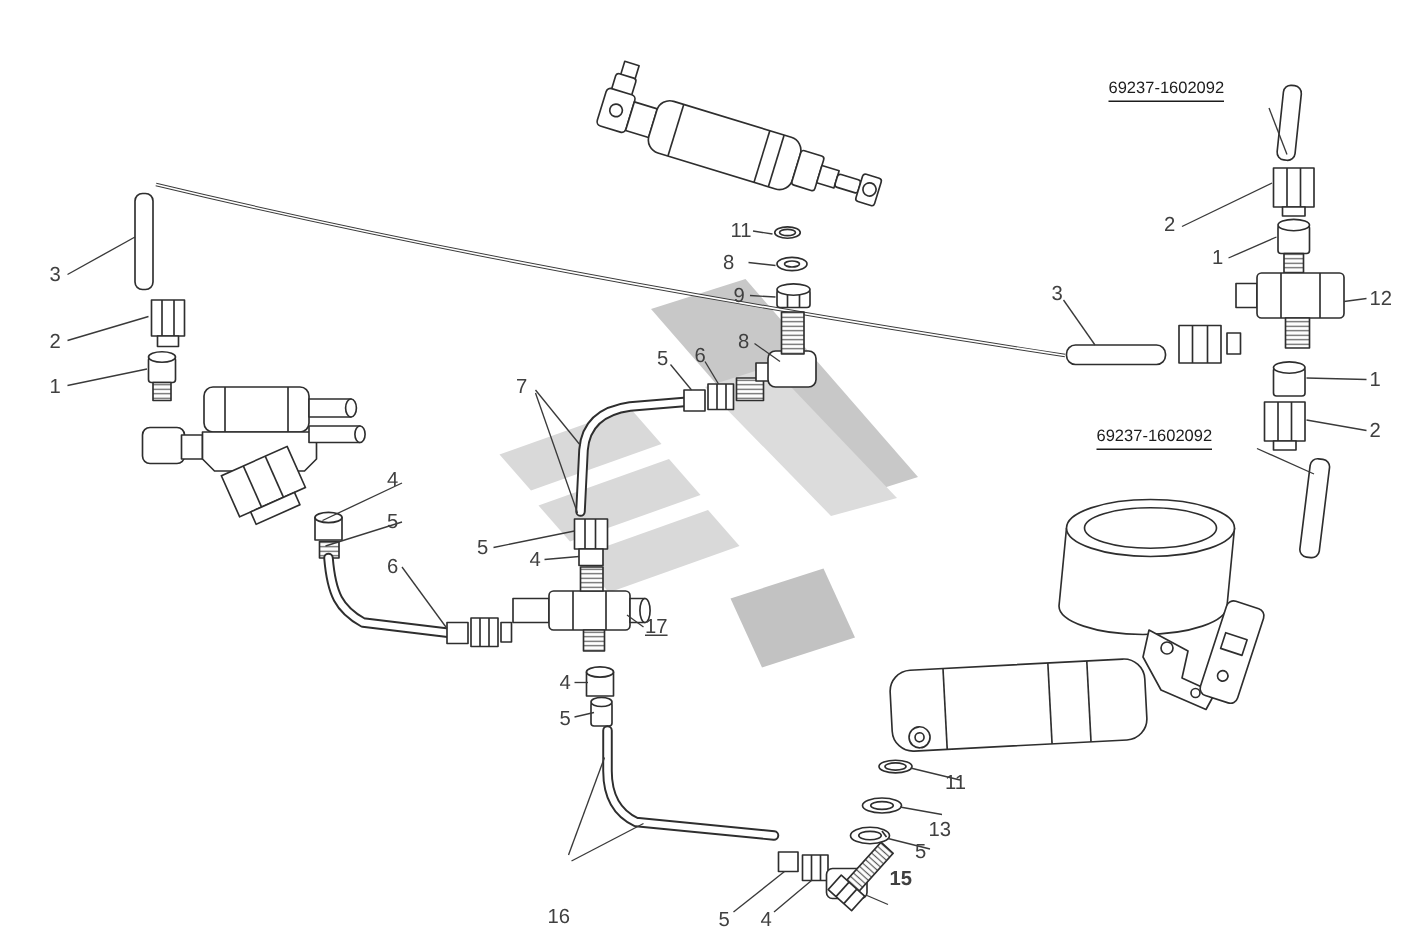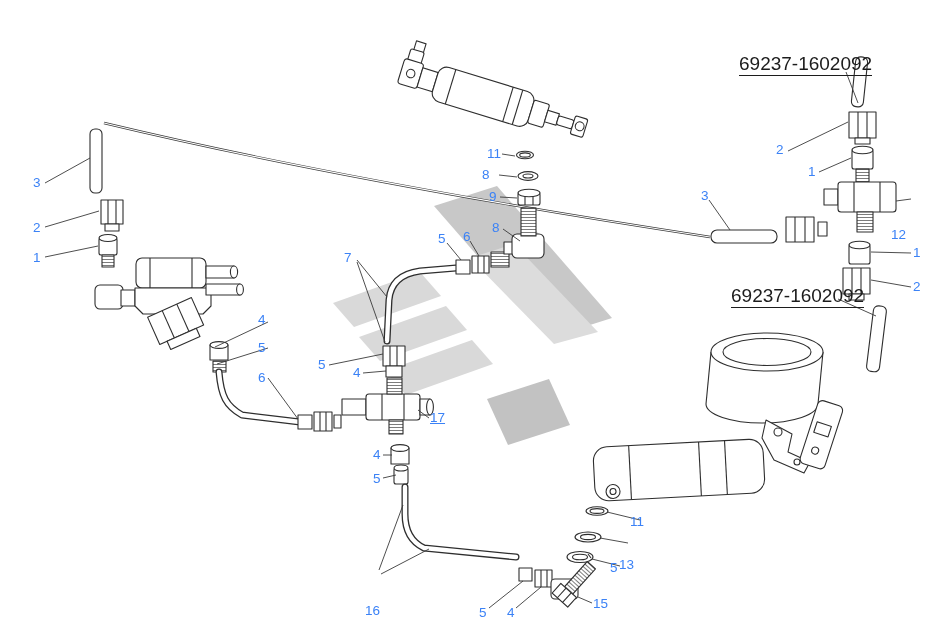--- a/index.html
+++ b/index.html
@@ -2,25 +2,25 @@
 <html><head>
 <meta charset="utf-8">
 <style>
   html,body{margin:0;padding:0;background:#ffffff;}
   .stage{
     position:relative;width:935px;height:634px;background:#ffffff;
     font-family:"Liberation Sans",sans-serif;overflow:hidden;
   }
   .stage svg{position:absolute;left:0;top:0;}
   .callout{
-    position:absolute;font-size:13.5px;line-height:1;color:#3b82f6;
+    position:absolute;font-size:13.5px;line-height:1;color:#404040;
     user-select:none;white-space:nowrap;
   }
   .part-link{
-    position:absolute;font-size:19px;line-height:1;color:#1c1c1c;
+    position:absolute;font-size:11px;line-height:1;color:#1c1c1c;
     border-bottom:1px solid #1c1c1c;padding-bottom:2px;cursor:pointer;white-space:nowrap;
   }
 </style>
 </head>
 <body>
 
 <div class="stage">
 
   <svg width="935" height="634" viewBox="0 0 935 634">
     <defs>
@@ -323,32 +323,32 @@
       <span class="callout" style="left: 487px; top: 147px;">11</span>
       <span class="callout" style="left: 482px; top: 168px;">8</span>
       <span class="callout" style="left: 489px; top: 190px;">9</span>
       <span class="callout" style="left: 492px; top: 221px;">8</span>
       <span class="callout" style="left: 463px; top: 230px;">6</span>
       <span class="callout" style="left: 438px; top: 232px;">5</span>
       <span class="callout" style="left: 344px; top: 251px;">7</span>
       <span class="callout" style="left: 701px; top: 189px;">3</span>
       <span class="callout" style="left: 776px; top: 143px;">2</span>
       <span class="callout" style="left: 808px; top: 165px;">1</span>
-      <span class="callout" style="left: 891px; top: 192px; margin-top: 36px;">12</span>
+      <span class="callout" style="left: 913px; top: 192px;">12</span>
       <span class="callout" style="left: 913px; top: 246px;">1</span>
       <span class="callout" style="left: 913px; top: 280px;">2</span>
       <span class="callout" style="left: 258px; top: 313px;">4</span>
       <span class="callout" style="left: 258px; top: 341px;">5</span>
       <span class="callout" style="left: 258px; top: 371px;">6</span>
       <span class="callout" style="left: 318px; top: 358px;">5</span>
       <span class="callout" style="left: 353px; top: 366px;">4</span>
       <span class="callout" style="left: 430px; top: 411px; text-decoration: underline;">17</span>
       <span class="callout" style="left: 373px; top: 448px;">4</span>
       <span class="callout" style="left: 373px; top: 472px;">5</span>
       <span class="callout" style="left: 365px; top: 568px; margin-top: 36px;">16</span>
       <span class="callout" style="left: 479px; top: 606px;">5</span>
       <span class="callout" style="left: 507px; top: 606px;">4</span>
-      <span class="callout" style="left: 593px; top: 597px;">15</span>
+      <span class="callout" style="left: 593px; top: 579px; font-weight: bold;">15</span>
       <span class="callout" style="left: 610px; top: 561px;">5</span>
-      <span class="callout" style="left: 619px; top: 558px;">13</span>
+      <span class="callout" style="left: 619px; top: 546px;">13</span>
       <span class="callout" style="left: 630px; top: 515px;">11</span>
     </div>
 </div>
 
 </body></html>

